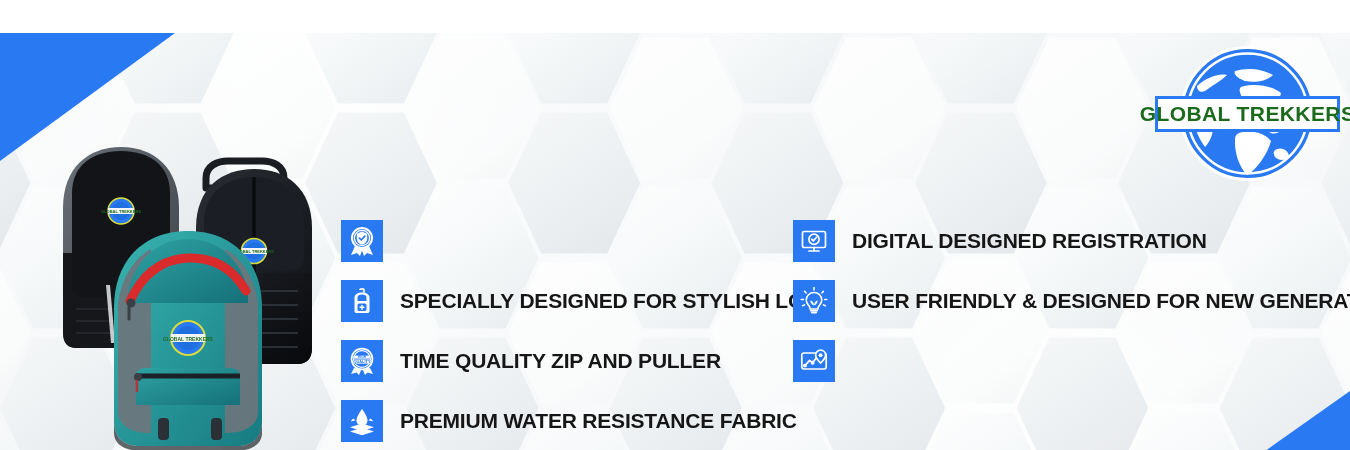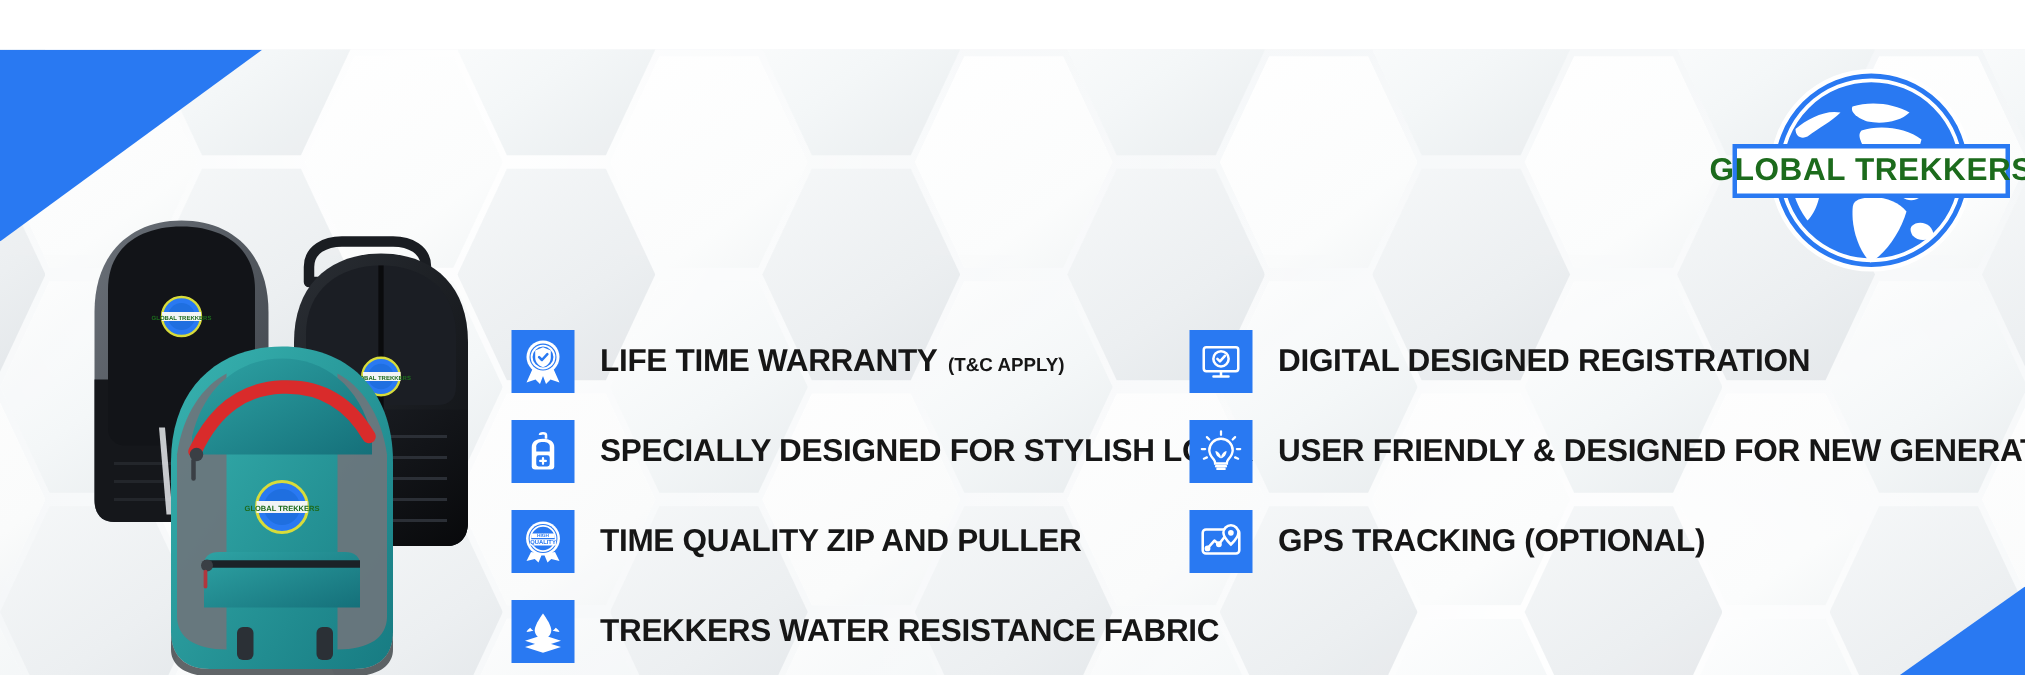--- a/index.html
+++ b/index.html
@@ -260,23 +260,20 @@
         <svg width="30" height="30" viewBox="0 0 30 30" fill="#fff">
           <path d="M8 20 L4 29 L10 27 L13 30 L16 22 Z"></path>
           <path d="M22 20 L26 29 L20 27 L17 30 L14 22 Z"></path>
           <circle cx="15" cy="12" r="11" fill="#fff"></circle>
           <circle cx="15" cy="12" r="9" fill="#2979f2"></circle>
           <circle cx="15" cy="12" r="7.6" fill="none" stroke="#fff" stroke-width="1.3"></circle>
           <path d="M15 5.5 L20.2 7.7 L20.2 12.4 C20.2 15.6 18.1 17.8 15 18.8 C11.9 17.8 9.8 15.6 9.8 12.4 L9.8 7.7 Z" fill="#fff"></path>
           <path d="M12.4 12.1 L14.3 14 L17.9 10.1" stroke="#2979f2" stroke-width="1.7" fill="none" stroke-linecap="round" stroke-linejoin="round"></path>
         </svg>
       </div>
-      <div class="flabel">
-        <span>LIFE TIME WARRANTY</span><span class="fnote">(T&amp;C APPLY)</span>
-      </div>
     </div>
 
     <div class="frow">
       <div class="ficon">
         <svg width="30" height="30" viewBox="0 0 30 30" fill="none" stroke="#fff" stroke-width="1.7">
           <path d="M13 4 C13 2.4 17 2.4 17 4 L17 6.5"></path>
           <path d="M7.5 12 C7.5 8.4 10.5 6.5 15 6.5 C19.5 6.5 22.5 8.4 22.5 12 L22.5 25 C22.5 26.4 21.6 27 20.3 27 L9.7 27 C8.4 27 7.5 26.4 7.5 25 Z" fill="#fff" stroke="none"></path>
           <path d="M10.5 11.5 C10.5 9.6 12.4 8.6 15 8.6 C17.6 8.6 19.5 9.6 19.5 11.5 L19.5 15 L10.5 15 Z" fill="#2979f2" stroke="none"></path>
           <rect x="10.5" y="17.5" width="9" height="7.5" rx="1.6" fill="#2979f2" stroke="none"></rect>
           <path d="M15 19.4 L15 23.2 M13.1 21.3 L16.9 21.3" stroke="#fff" stroke-width="1.5" stroke-linecap="round"></path>
@@ -310,21 +307,21 @@
       <div class="ficon">
         <svg width="30" height="30" viewBox="0 0 30 30" fill="#fff">
           <path d="M15 3 C15 3 20.5 10.2 20.5 14.2 C20.5 17.4 18 19.8 15 19.8 C12 19.8 9.5 17.4 9.5 14.2 C9.5 10.2 15 3 15 3 Z"></path>
           <path d="M6.5 12.5 C5 13.6 4.2 14.6 4 15.4 C5.6 15 7.3 14.6 8.6 14.6 C7.6 13.9 7 13.2 6.5 12.5 Z"></path>
           <path d="M23.5 12.5 C25 13.6 25.8 14.6 26 15.4 C24.4 15 22.7 14.6 21.4 14.6 C22.4 13.9 23 13.2 23.5 12.5 Z"></path>
           <path d="M3 21.2 L15 17.4 L27 21.2 L15 25 Z"></path>
           <path d="M3 25.4 L15 21.6 L27 25.4 L15 29.2 Z"></path>
         </svg>
       </div>
       <div class="flabel">
-        <span>TREKKERS WATER RESISTANCE FABRIC</span>
+        <span>PREMIUM WATER RESISTANCE FABRIC</span>
       </div>
     </div>
   </div>
 
   <div class="col col-right">
 
     <div class="frow">
       <div class="ficon">
         <svg width="30" height="30" viewBox="0 0 30 30" fill="none" stroke="#fff" stroke-width="1.7">
           <rect x="3.5" y="5.5" width="23" height="16" rx="1.6"></rect>
@@ -365,19 +362,16 @@
       <div class="ficon">
         <svg width="30" height="30" viewBox="0 0 30 30" fill="none" stroke="#fff" stroke-width="1.7">
           <rect x="2.8" y="7" width="24.4" height="16" rx="2.2"></rect>
           <path d="M6 19.6 L10.6 14.4 L13.6 16.8 L18.2 10.8" stroke-linecap="round" stroke-linejoin="round"></path>
           <circle cx="6" cy="19.6" r="1.1" fill="#fff"></circle>
           <circle cx="13.6" cy="16.8" r="1.1" fill="#fff"></circle>
           <path d="M21.6 4.2 C24.4 4.2 26.6 6.4 26.6 9.2 C26.6 12.2 21.6 17 21.6 17 C21.6 17 16.6 12.2 16.6 9.2 C16.6 6.4 18.8 4.2 21.6 4.2 Z" fill="#2979f2" stroke="#fff" stroke-width="1.7"></path>
           <circle cx="21.6" cy="9.2" r="1.9" fill="#fff" stroke="none"></circle>
         </svg>
       </div>
-      <div class="flabel">
-        <span>GPS TRACKING (OPTIONAL)</span>
-      </div>
     </div>
   </div>
 
 </div>
 
 </body></html>

